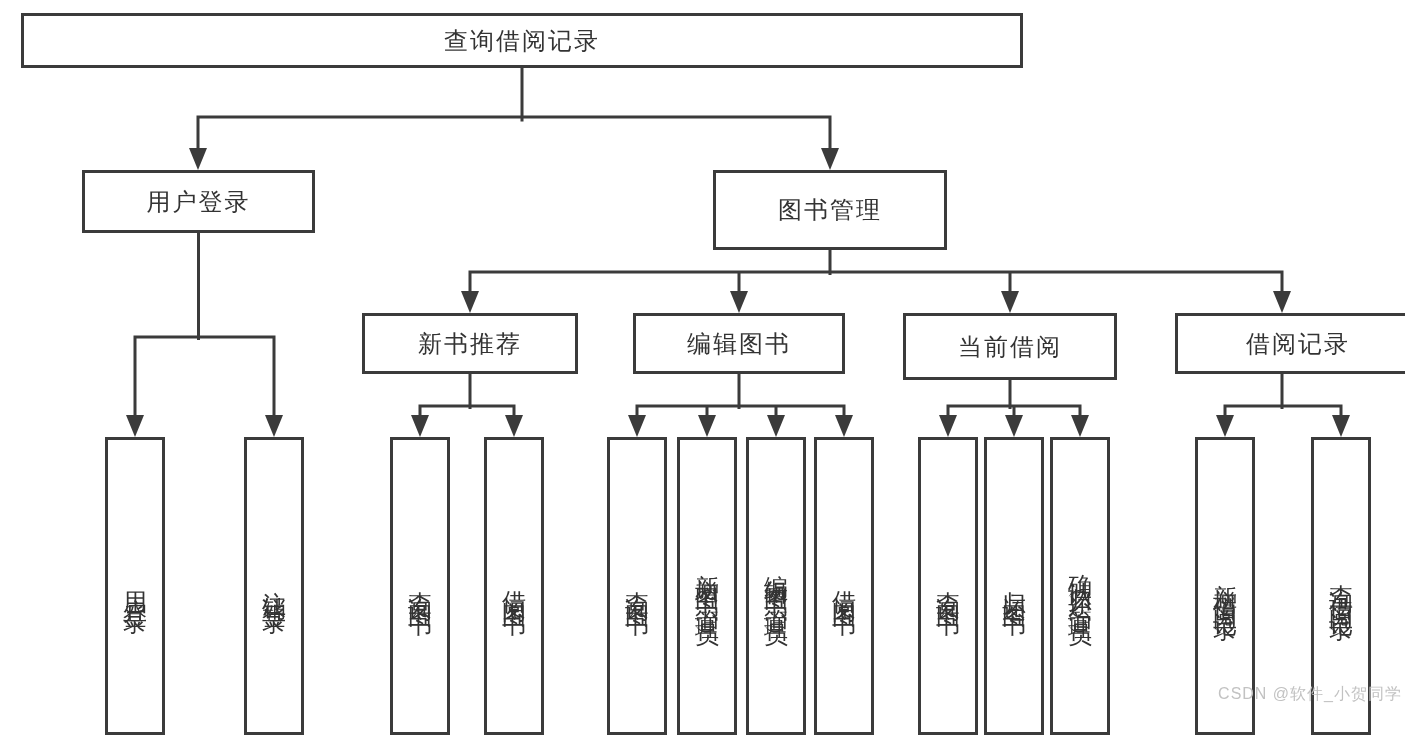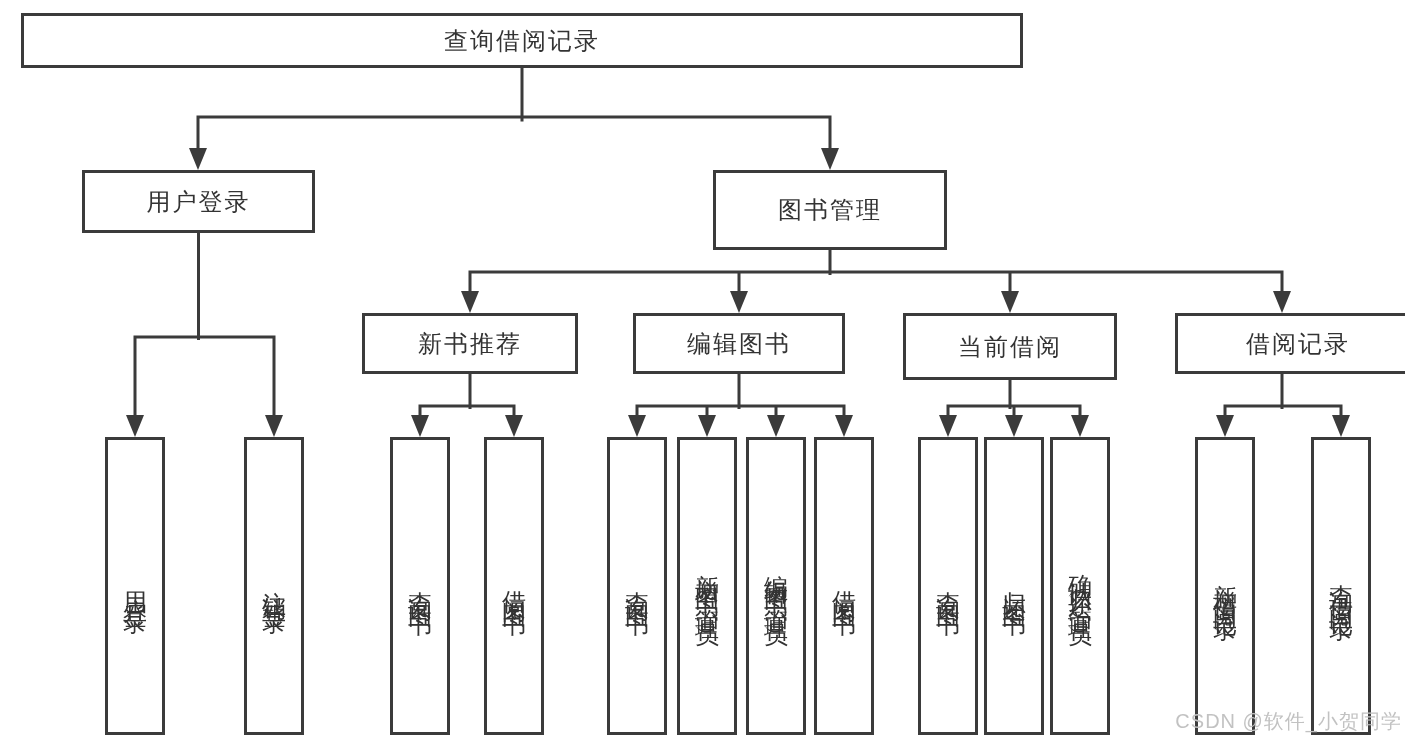--- a/index.html
+++ b/index.html
@@ -52,22 +52,22 @@
     writing-mode: vertical-rl;
     text-orientation: mixed;
     text-align: center;
     line-height: 54px;
     font-size: 24px;
     letter-spacing: 7px;
   }
   .watermark {
     position: absolute;
     right: 3px;
-    top: 708px;
-    font-size: 20px;
+    top: 684px;
+    font-size: 16px;
     letter-spacing: 1px;
     color: var(--watermark);
     white-space: nowrap;
     z-index: 5;
   }
 </style>
 </head>
 <body>
 
 <div class="canvas">

